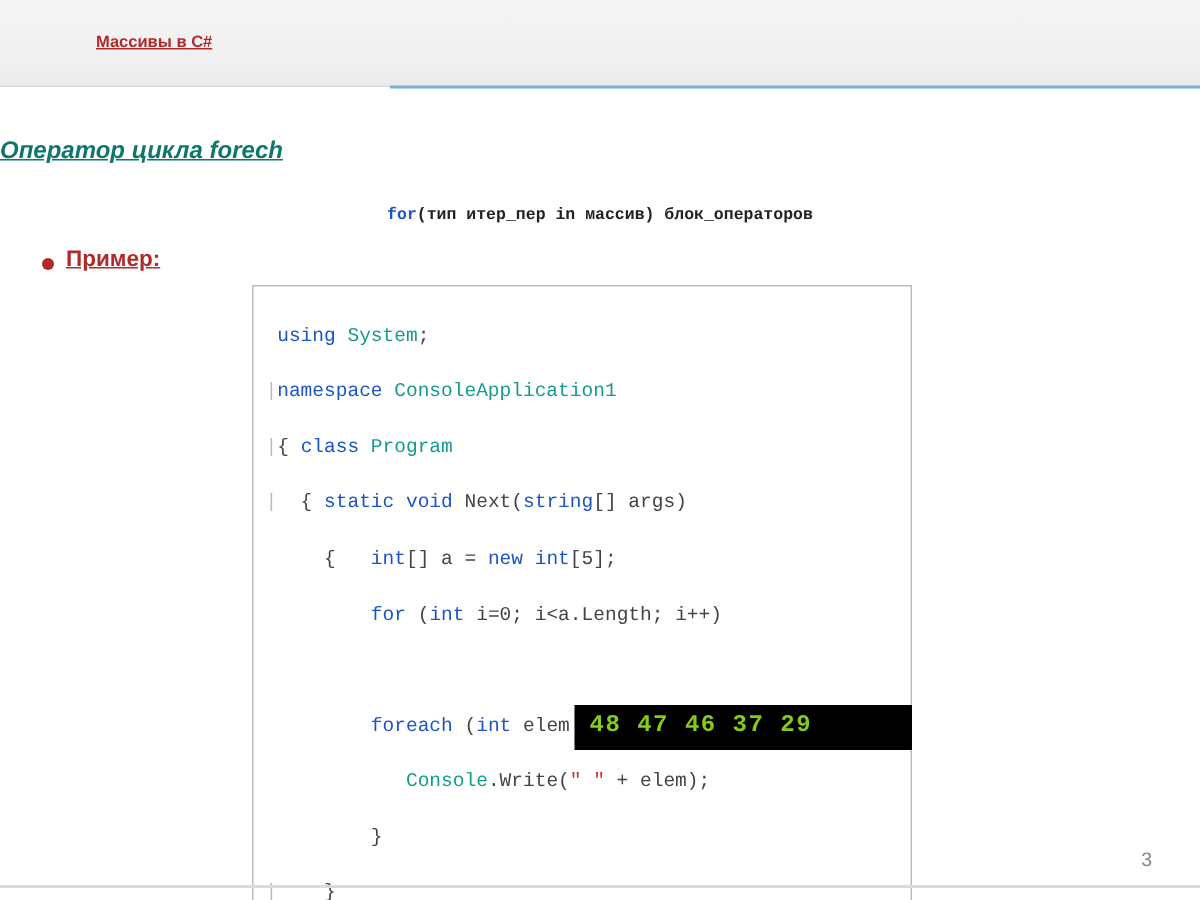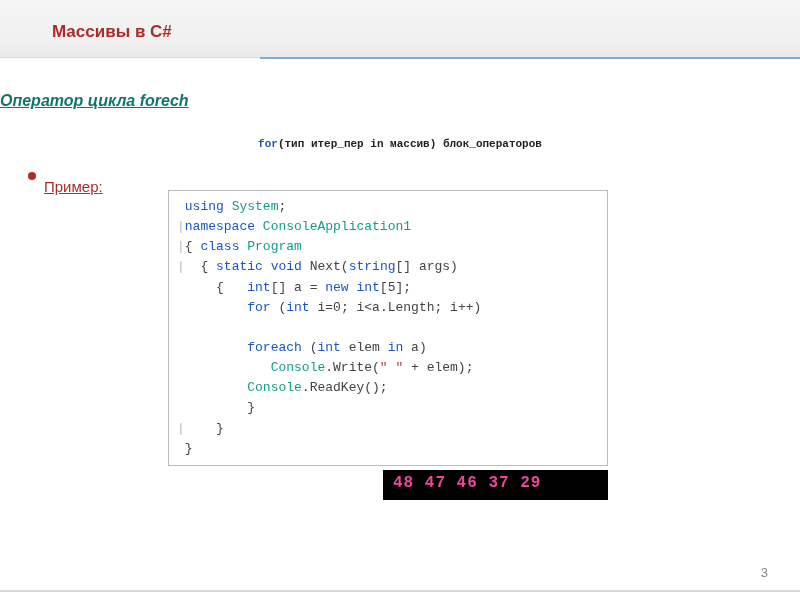--- a/index.html
+++ b/index.html
@@ -17,24 +17,25 @@
     background: linear-gradient(to bottom, #f5f5f5 0%, #f0f0f0 70%, #eaeaea 100%);
     border-bottom: 1px solid #d8d8d8;
   }
   .header-underline {
     position: absolute;
     bottom: -2px; right: 0; width: 540px; height: 2px;
     background: #7aaed6;
   }
   .slide-title {
     position: absolute;
-    top: 22px; left: 52px;
-    font-size: 17px;
+    top: 22px; left: 64px;
+    font-size: 11px;
     font-weight: bold;
     color: #b02a2a;
+    text-decoration: underline;
   }
   .section-title {
     position: absolute;
     top: 92px;
     left: 0; right: 0;
     text-align: left;
     font-size: 16px;
     font-weight: bold;
     color: #0f766e;
     text-decoration: underline;
@@ -53,23 +54,23 @@
   .syntax-line .kw { color: #1a55c2; }
   .bullet {
     position: absolute;
     top: 172px; left: 28px;
     width: 8px; height: 8px;
     border-radius: 50%;
     background: #b02a2a;
   }
   .example-label {
     position: absolute;
-    top: 178px; left: 44px;
+    top: 164px; left: 44px;
     font-size: 15px;
-    font-weight: normal;
+    font-weight: bold;
     color: #b02a2a;
     text-decoration: underline;
   }
   .code-box {
     position: absolute;
     top: 190px; left: 168px;
     width: 440px;
     background: #fff;
     border: 1px solid #bcbcbc;
     padding: 6px 8px 6px 8px;
@@ -80,40 +81,40 @@
   }
   .code-box .gutter { color: #bbb; }
   .code-box .kw { color: #1a55c2; }
   .code-box .type { color: #149b8e; }
   .code-box .str { color: #c03a3a; }
   .output-box {
     position: absolute;
     top: 470px; left: 383px;
     width: 225px; height: 30px;
     background: #000;
-    color: #ec4899;
+    color: #84cc16;
     font-family: 'Courier New', monospace;
     font-size: 16px;
     font-weight: bold;
     padding: 4px 10px;
     letter-spacing: 1px;
   }
   .page-num {
     position: absolute;
     bottom: 20px; right: 32px;
     color: #888;
     font-size: 13px;
   }
   .footer-line {
     position: absolute;
     bottom: 8px; left: 0; right: 0;
     height: 2px;
     background: #dadada;
   }
-  .code-line { white-space: pre; }
+  .code-line { white-space: pre; margin-top: 17px; }
 </style>
 </head>
 <body>
 
 <div class="header-band">
   <div class="slide-title">Массивы в C#</div>
   <div class="header-underline"></div>
 </div>
 
 <div class="section-title">Оператор цикла forech </div>
@@ -128,21 +129,20 @@
 <div class="code-box" id="code-box">
     <div class="code-line"><span class="gutter"> </span><span class="kw">using </span><span class="type">System</span><span>;</span></div>
     <div class="code-line"><span class="gutter">|</span><span class="kw">namespace </span><span class="type">ConsoleApplication1</span></div>
     <div class="code-line"><span class="gutter">|</span><span>{ </span><span class="kw">class </span><span class="type">Program</span></div>
     <div class="code-line"><span class="gutter">|</span><span>  { </span><span class="kw">static void </span><span>Next(</span><span class="kw">string</span><span>[] args)</span></div>
     <div class="code-line"><span class="gutter"> </span><span>    {   </span><span class="kw">int</span><span>[] a = </span><span class="kw">new int</span><span>[5];</span></div>
     <div class="code-line"><span class="gutter"> </span><span>        </span><span class="kw">for </span><span>(</span><span class="kw">int</span><span> i=0; i&lt;a.Length; i++)</span></div>
     <div class="code-line"><span class="gutter"> </span></div>
     <div class="code-line"><span class="gutter"> </span><span>        </span><span class="kw">foreach </span><span>(</span><span class="kw">int</span><span> elem </span><span class="kw">in</span><span> a)</span></div>
     <div class="code-line"><span class="gutter"> </span><span>           </span><span class="type">Console</span><span>.Write(</span><span class="str">" "</span><span> + elem);</span></div>
-    <div class="code-line"><span class="gutter"> </span><span>        </span><span class="type">Console</span><span>.ReadKey();</span></div>
     <div class="code-line"><span class="gutter"> </span><span>        }</span></div>
     <div class="code-line"><span class="gutter">|</span><span>    }</span></div>
     <div class="code-line"><span class="gutter"> </span><span>}</span></div>
   </div>
 
 <div class="output-box">48 47 46 37 29</div>
 
 <div class="page-num">3</div>
 <div class="footer-line"></div>
 

